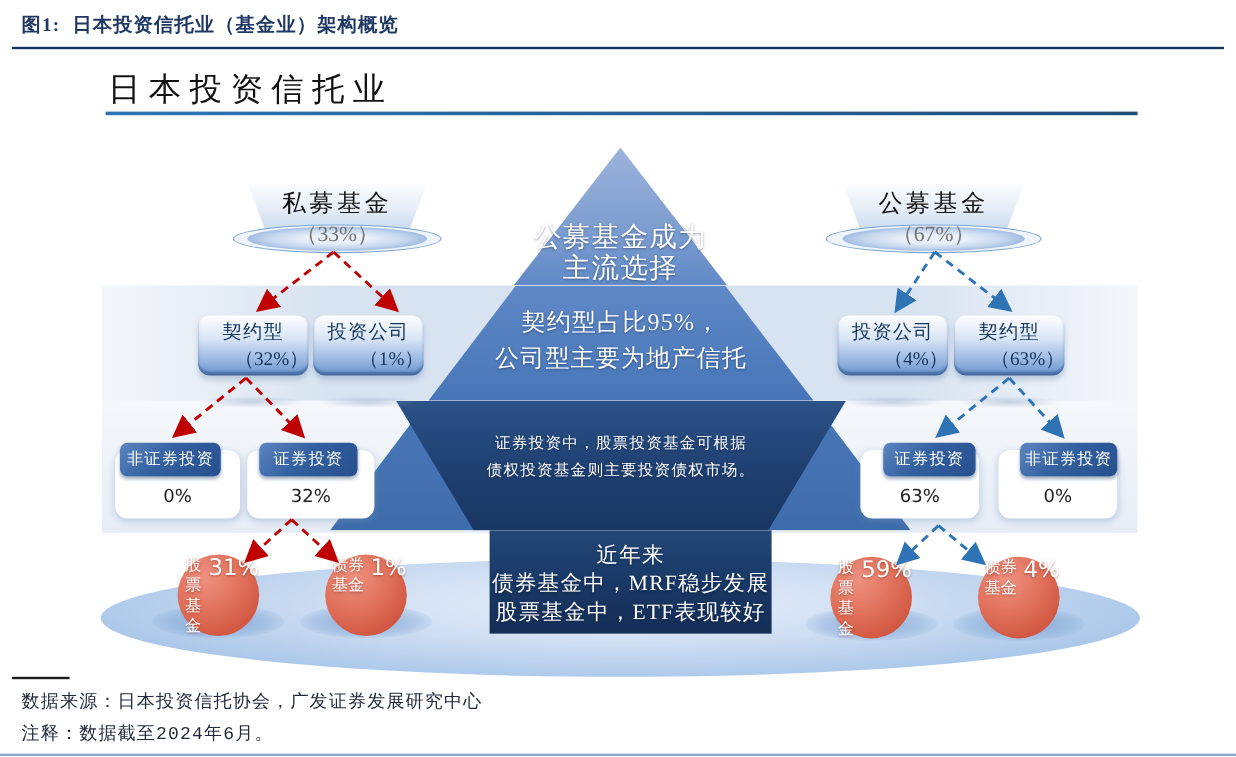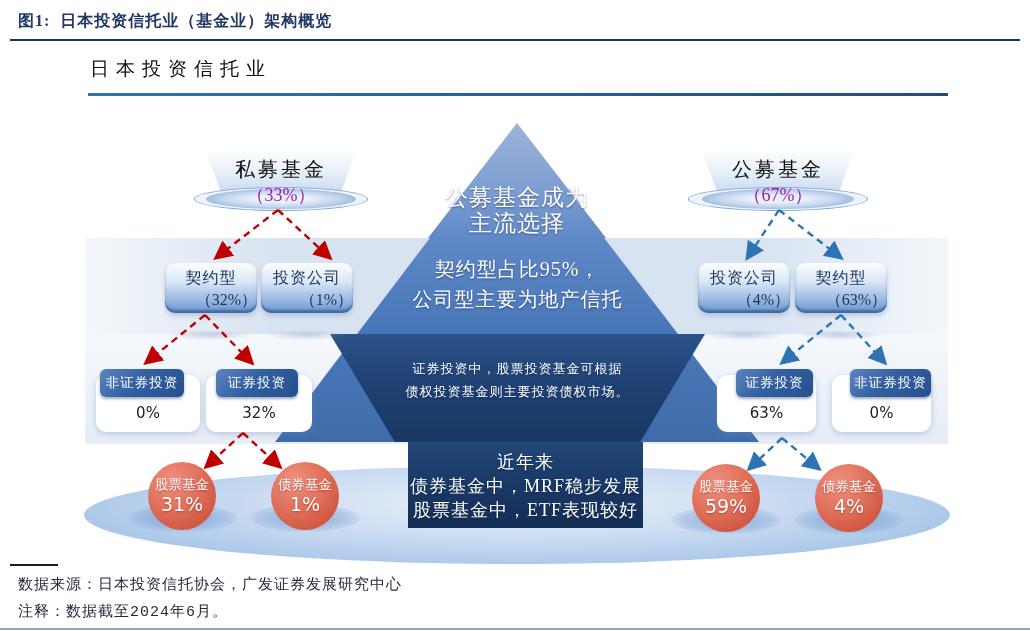--- a/index.html
+++ b/index.html
@@ -6,21 +6,21 @@
   html,body { width:1030px; height:631px; background:#fff; overflow:hidden;
               font-family:"Liberation Serif", serif; }
   #stage { position:relative; width:1030px; height:631px; background:#fff; }
 
   
   .fig-caption { position:absolute; left:18px; top:11px; font-size:16px; font-weight:bold;
                  color:#1F3864; letter-spacing:1px; }
   .fig-caption .lbl { margin-right:10px; }
   .top-rule { position:absolute; left:10px; top:39px; width:1010px; height:2px; background:#17375E; }
 
-  .chart-title { position:absolute; left:90px; top:56px; font-size:19px; color:#111;
+  .chart-title { position:absolute; left:90px; top:56px; font-size:27px; color:#111;
                  letter-spacing:7px; }
   .title-rule { position:absolute; left:88px; top:93px; width:860px; height:3px;
                 background:linear-gradient(90deg,#2E74B5,#1F4E79); }
 
   
   .band1 { position:absolute; left:85px; top:238px; width:863px; height:96px;
            background:linear-gradient(to right,#f3f7fb,#d8e3f1 22%,#d8e3f1 78%,#f3f7fb); }
   .band2 { position:absolute; left:85px; top:334px; width:863px; height:110px;
            background:linear-gradient(to bottom,#f5f8fc,#e6edf6); }
   .platform { position:absolute; left:84px; top:466px; width:866px; height:98px; border-radius:50%;
@@ -53,21 +53,21 @@
 
   
   .bowl { position:absolute; height:44px;
           clip-path:polygon(0 0,100% 0,89% 100%,11% 100%);
           background:linear-gradient(180deg,#fcfdff 0%,#e6eef8 50%,#c2d6ee 100%); }
   .rim  { position:absolute; height:24px; border-radius:50%;
           border:1.5px solid #7FA6D2; background:#eef4fb; }
   .mouth{ position:absolute; height:20px; border-radius:50%;
           background:radial-gradient(ellipse at 50% 50%, #e9f0f9 25%, #c3d5ed 55%, #7ba1d4 88%, #6690ca 100%); }
   .pod-name { position:absolute; font-size:20px; color:#111; letter-spacing:3px; text-align:center; }
-  .pod-val  { position:absolute; font-size:18px; color:#a21caf; text-align:center;
+  .pod-val  { position:absolute; font-size:18px; color:#737373; text-align:center;
               font-family:"Liberation Serif", serif; }
 
   
   .node-box { position:absolute; width:92px; height:50px; top:263px; border-radius:10px;
               background:linear-gradient(180deg,#fdfeff 0%,#d9e6f5 38%,#8fb0de 80%,#6490ca 100%);
               box-shadow:inset 0 -3px 2px rgba(26,58,108,.45), 0 3px 4px rgba(110,140,180,.35);
               text-align:center; color:#16365C; padding-top:3px; }
   .node-box .nm { font-size:16px; line-height:23px; letter-spacing:1px; }
   .node-box .vl { font-size:16px; line-height:21px;text-align:right; }
   .box-shadow { position:absolute; top:330px; width:86px; height:10px; border-radius:50%;
@@ -79,21 +79,21 @@
   .chip { position:absolute; top:369px; height:28px; border-radius:6px; color:#fff;
           font-size:13.5px; line-height:27px; text-align:center; letter-spacing:1px;
           background:linear-gradient(135deg,#5d86c1 0%,#33609f 45%,#274F8E 100%);
           box-shadow:0 2px 3px rgba(40,70,120,.45); }
   .pct { position:absolute; top:404px; font-size:15px; color:#222; text-align:center;
          font-family:"DejaVu Sans", sans-serif; }
 
   
   .ball { position:absolute; width:68px; height:68px; border-radius:50%;
           background:radial-gradient(circle at 35% 28%, #ef9180 0%, #e0705a 45%, #cf5540 80%, #c24a36 100%);
-          color:#fff; text-align:center; display:flex; flex-direction:column; justify-content:center;
+          color:#fff; text-align:center; display:flex; justify-content:center;
           text-shadow:0 1px 2px rgba(120,30,15,.5); }
   .ball .nm { font-size:13.5px; line-height:17px; }
   .ball .vl { font-size:19px; line-height:23px; font-family:"DejaVu Sans", sans-serif; }
 
   
   #arrows { position:absolute; left:0; top:0; pointer-events:none; }
 
   
   .src-rule { position:absolute; left:10px; top:564px; width:48px; height:2px; background:#1c1c1c; }
   .footer-line { position:absolute; left:18px; font-size:15px; color:#232A3B; letter-spacing:1px;font-family:Liberation Mono, monospace; }

